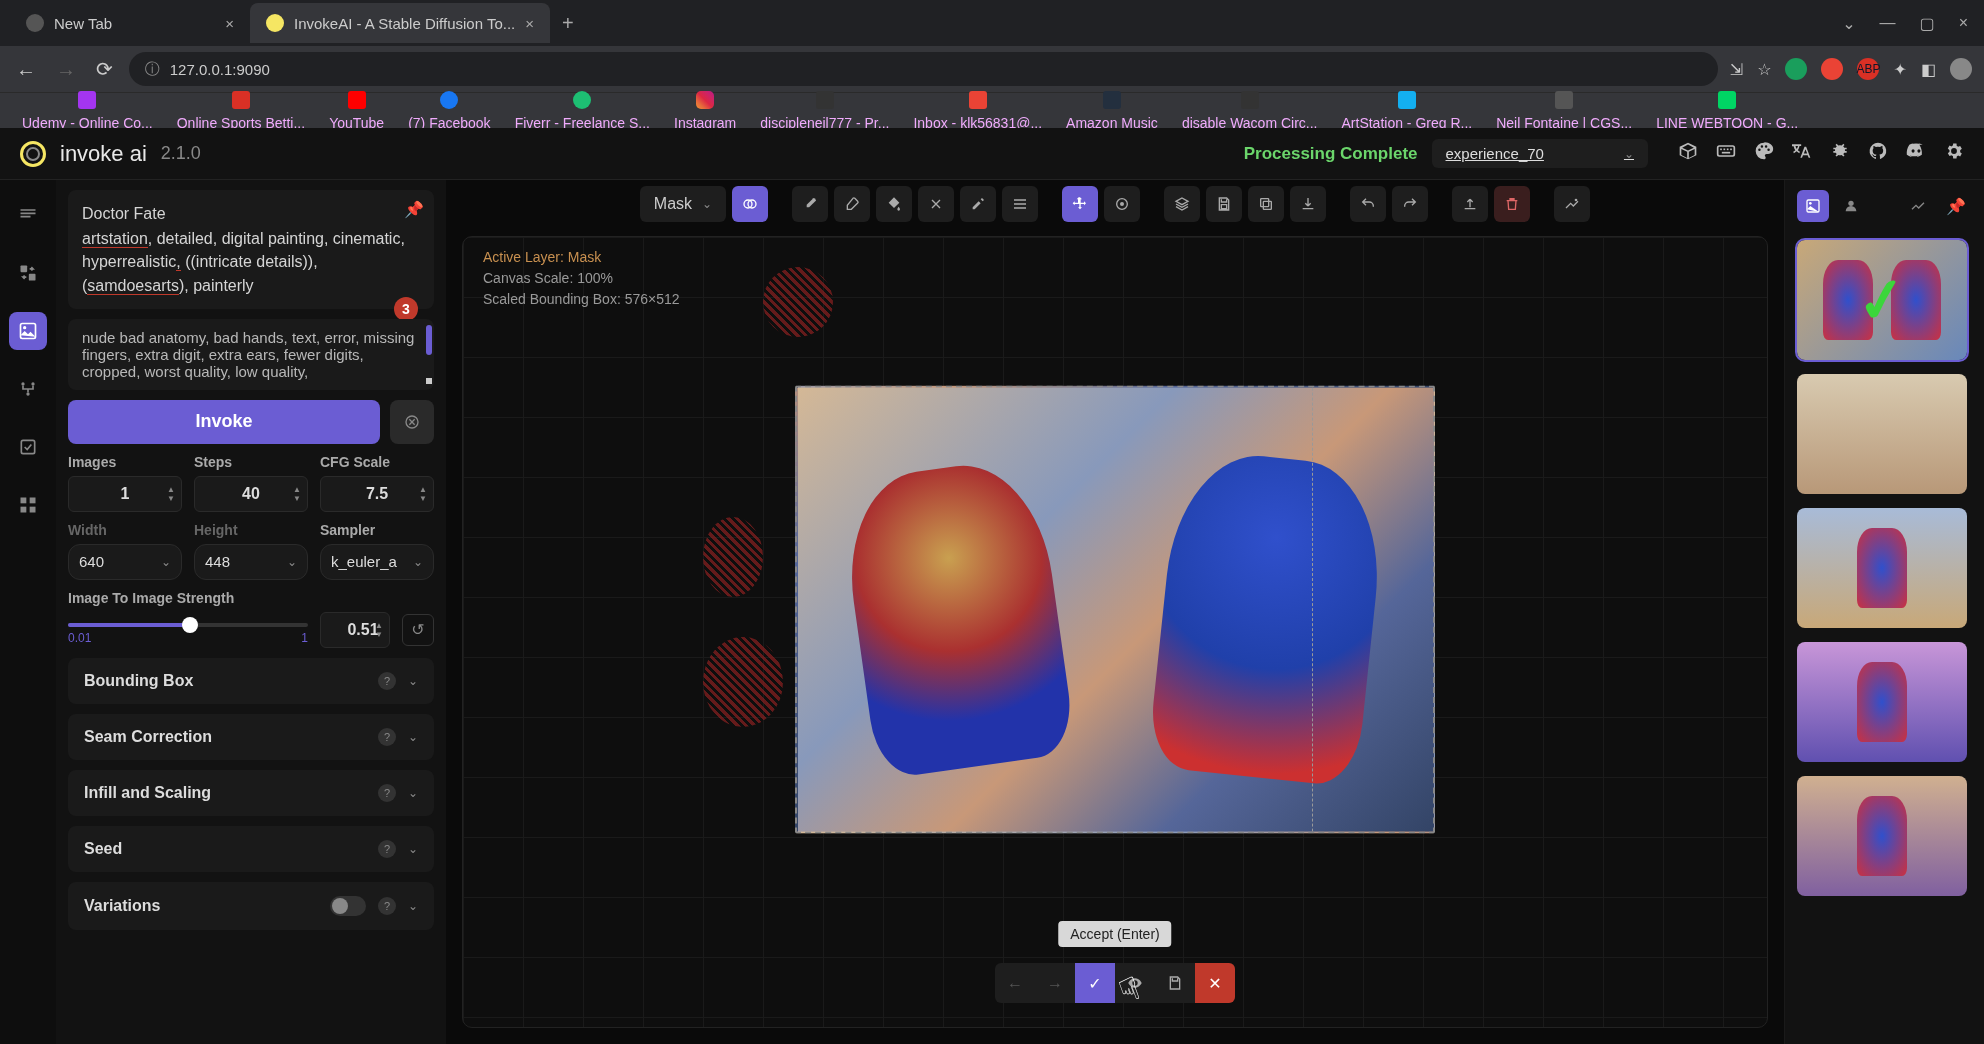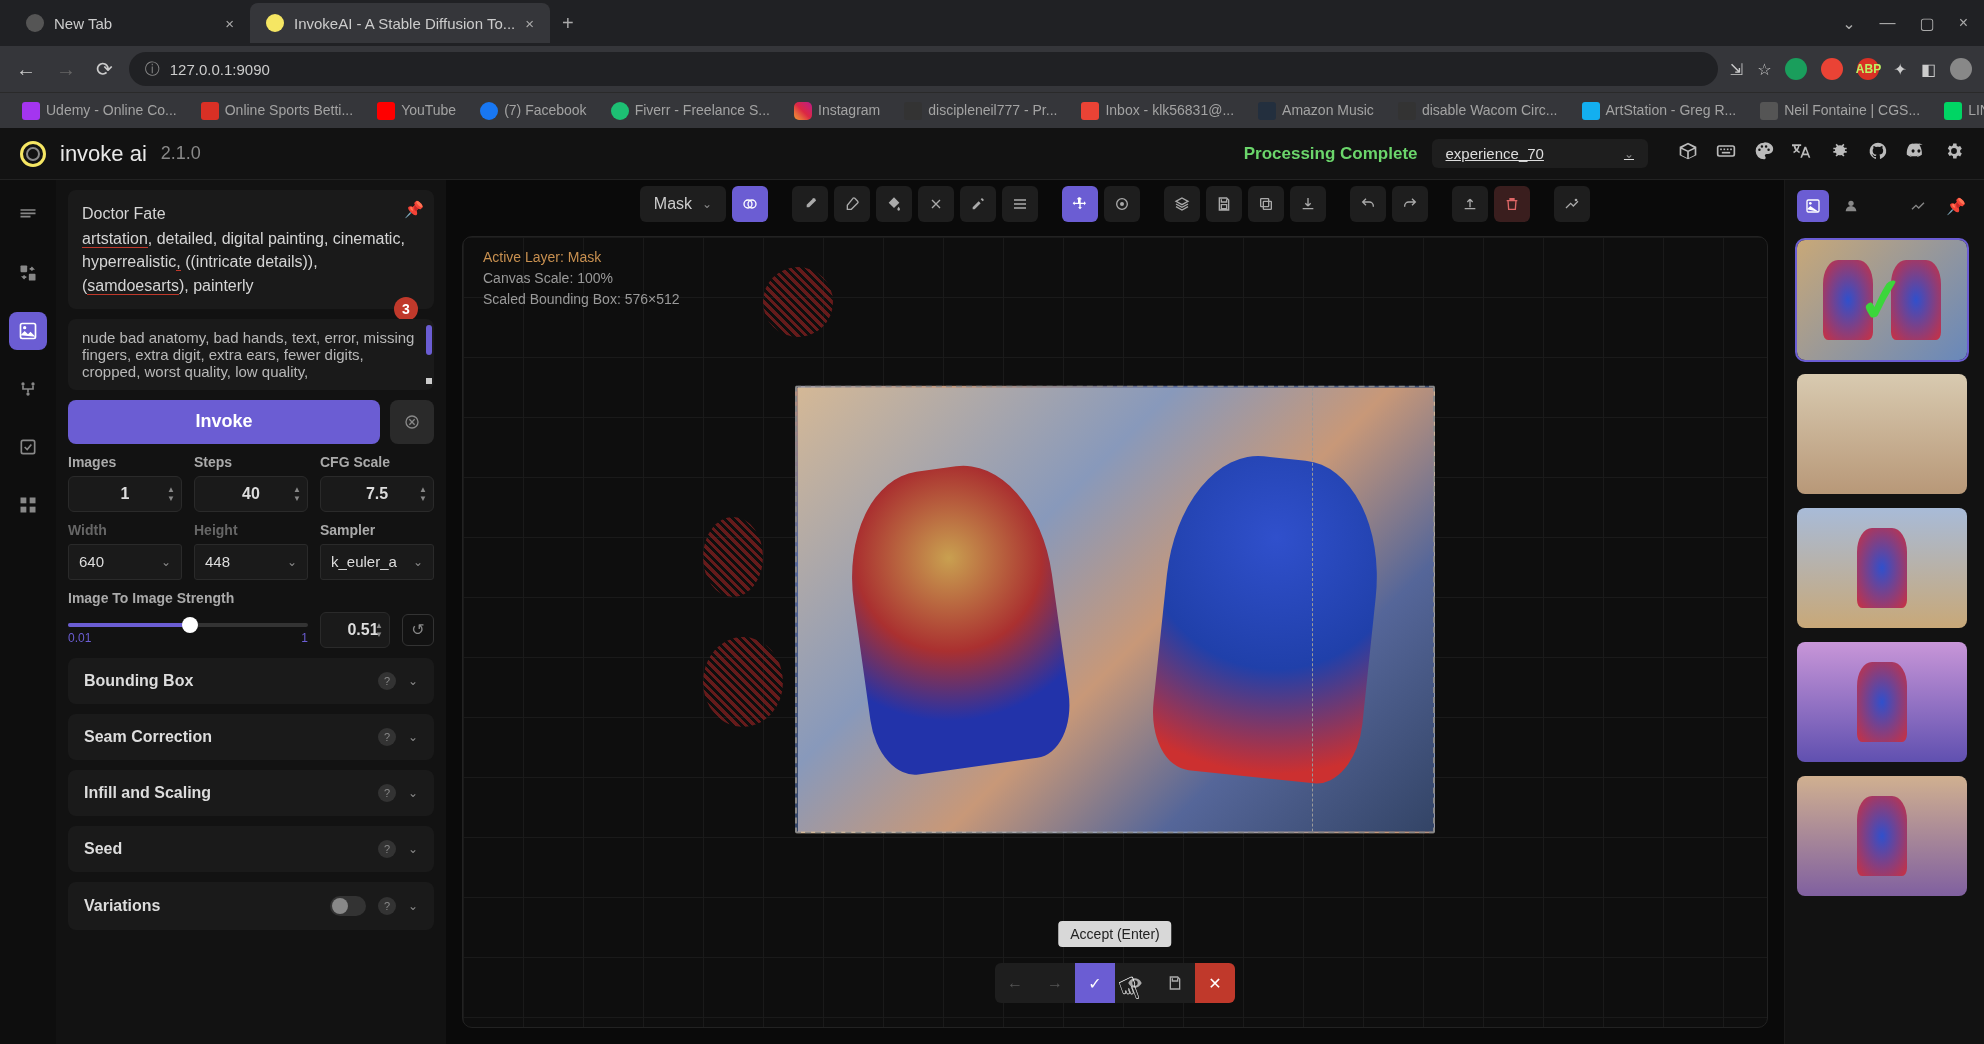--- a/index.html
+++ b/index.html
@@ -15,21 +15,21 @@
 .new-tab { color: #aaa; font-size: 20px; padding: 0 12px; cursor: pointer; }
 .window-controls { margin-left: auto; display: flex; gap: 24px; padding-right: 16px; color: #aaa; }
 .addr-bar { display: flex; align-items: center; height: 46px; background: #35363a; padding: 0 12px; gap: 12px; }
 .nav-btn { color: #ccc; font-size: 20px; cursor: pointer; padding: 4px; }
 .nav-btn.disabled { color: #666; }
 .url-box { flex: 1; background: #202124; border-radius: 20px; height: 34px; display: flex; align-items: center; padding: 0 16px; color: #ccc; font-size: 15px; gap:10px; }
 .url-box .lock { color: #888; }
 .addr-icons { display: flex; gap: 14px; color: #ccc; align-items: center; }
 .addr-icon { width:22px; height:22px; border-radius:50%; display:inline-flex; align-items:center; justify-content:center; font-size:12px; }
 .bookmarks-bar { display: flex; align-items: center; height: 36px; background: #35363a; padding: 0 12px; gap: 4px; border-top: 1px solid #2a2a2a; }
-.bookmark { display: flex; gap: 6px; padding: 4px 10px; font-size: 14px; color: #a3a3a3; cursor: pointer; border-radius: 4px; white-space: nowrap; }
+.bookmark { display: flex; align-items: center; gap: 6px; padding: 4px 10px; font-size: 14px; color: #f0abfc; cursor: pointer; border-radius: 4px; white-space: nowrap; flex-direction: column; }
 .bookmark-icon { width: 18px; height: 18px; border-radius: 3px; display: inline-block; }
 
 
 .app { height: calc(1044px - 128px); display: flex; flex-direction: column; background: #121212; }
 .app-header { height: 52px; display: flex; align-items: center; padding: 0 20px; background: #121212; border-bottom: 1px solid #222; gap: 14px; }
 .logo { width: 26px; height: 26px; border: 3px solid #f5e663; border-radius: 50%; display:flex; align-items:center; justify-content:center;}
 .logo::after{content:''; width:10px; height:10px; border-radius:50%; background:#121212; border:2px solid #888;}
 .app-title { font-size: 22px; font-weight: 400; color: #e8e8e8; }
 .app-version { font-size: 18px; color: #888; }
 .status-pill { margin-left: auto; color: #6bd66b; font-weight: 600; font-size: 17px; }
@@ -56,21 +56,21 @@
 .neg-prompt .sq{position:absolute; right:2px; bottom:6px; width:6px; height:6px; background:#ccc;}
 .invoke-row { display: flex; gap: 10px; }
 .invoke-btn { flex: 1; background: #6b5dd3; color: #fff; border: none; border-radius: 8px; height: 44px; font-size: 18px; font-weight: 600; cursor: pointer; }
 .cancel-btn { width: 44px; height: 44px; background: #2a2a2a; border-radius: 8px; display: flex; align-items: center; justify-content: center; color: #888; cursor: pointer; }
 .params-row { display: flex; gap: 12px; }
 .param-group { flex: 1; }
 .param-label { font-size: 14px; color: #aaa; font-weight: 600; margin-bottom: 6px; }
 .param-label.dim{color:#666;}
 .param-input { background: #1a1a1a; border: 1px solid #2a2a2a; border-radius: 6px; height: 36px; display: flex; align-items: center; justify-content: center; color: #ddd; font-size: 16px; position: relative; font-weight:600; }
 .stepper { position: absolute; right: 6px; display: flex; flex-direction: column; font-size: 8px; color: #888; gap:1px; }
-.select-input { background: #1a1a1a; border: 1px solid #2a2a2a; border-radius: 3px; height: 36px; display: flex; align-items: center; padding: 0 10px; color: #ddd; font-size: 15px; justify-content: space-between; }
+.select-input { background: #1a1a1a; border: 1px solid #2a2a2a; border-radius: 12px; height: 36px; display: flex; align-items: center; padding: 0 10px; color: #ddd; font-size: 15px; justify-content: space-between; }
 .chev { color: #888; font-size: 12px; }
 .slider-row { display: flex; align-items: center; gap: 12px; }
 .slider-track { flex: 1; position: relative; height: 20px; }
 .slider-line { position: absolute; top: 8px; left: 0; right: 0; height: 4px; background: #333; border-radius: 2px; }
 .slider-fill { position: absolute; top: 8px; left: 0; height: 4px; background: #6b5dd3; border-radius: 2px; width: 51%; }
 .slider-thumb { position: absolute; top: 2px; left: 51%; width: 16px; height: 16px; background: #fff; border-radius: 50%; transform: translateX(-50%); }
 .slider-labels{display:flex; justify-content:space-between; font-size:12px; color:#6b5dd3; margin-top:-4px;}
 .strength-val { width: 70px; padding-left: 16px; }
 .reset-btn { width: 32px; height: 32px; border: 1px solid #333; border-radius: 6px; display: flex; align-items: center; justify-content: center; color: #888; cursor: pointer; }
 .accordion { background: #1a1a1a; border-radius: 8px; padding: 14px 16px; display: flex; align-items: center; justify-content: space-between; cursor: pointer; }
@@ -150,21 +150,21 @@
     <span class="nav-btn">⟳</span>
     <div class="url-box">
       <span class="lock">ⓘ</span>
       <span>127.0.0.1:9090</span>
     </div>
     <div class="addr-icons">
       <span>⇲</span>
       <span>☆</span>
       <span class="addr-icon" style="background:#1a9e5c"></span>
       <span class="addr-icon" style="background:#ea4335"></span>
-      <span class="addr-icon" style="background:#d93025;color:#bef264;font-weight:bold">ABP</span>
+      <span class="addr-icon" style="background:#d93025;color:#0f172a;font-weight:normal">ABP</span>
       <span>✦</span>
       <span>◧</span>
       <span class="addr-icon" style="background:#888"></span>
     </div>
   </div>
   <div class="bookmarks-bar">
     <div class="bookmark">
         <span class="bookmark-icon" style="background:#a435f0"></span>
         <span>Udemy - Online Co...</span>
       </div>

